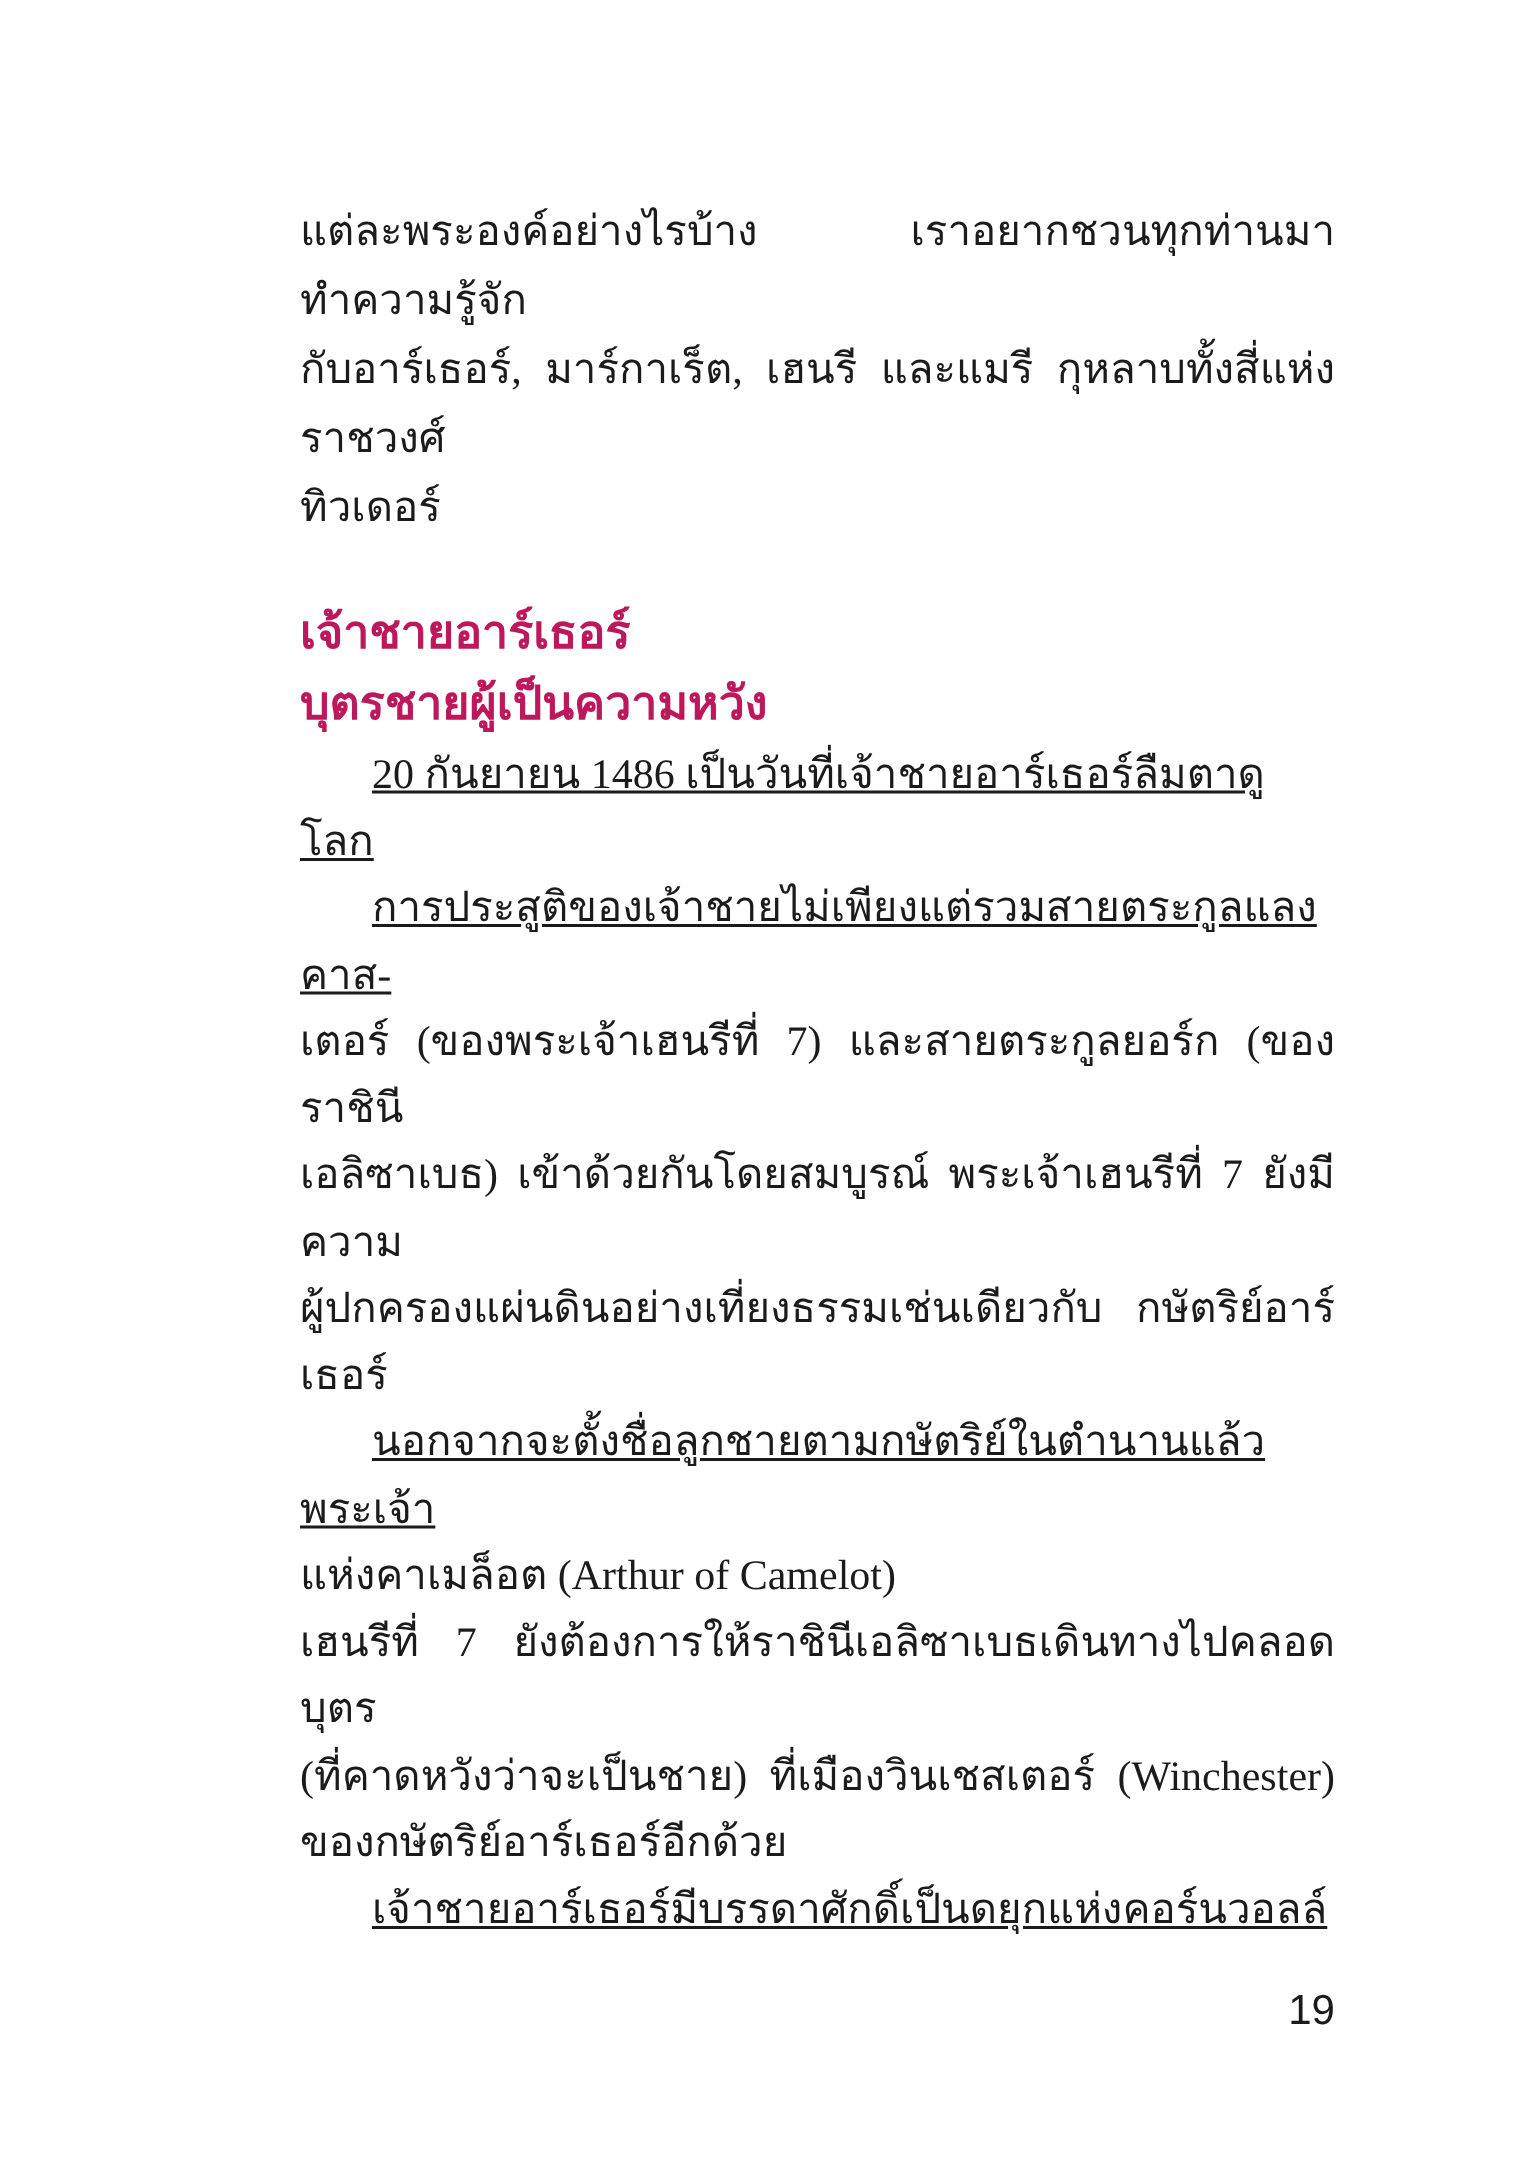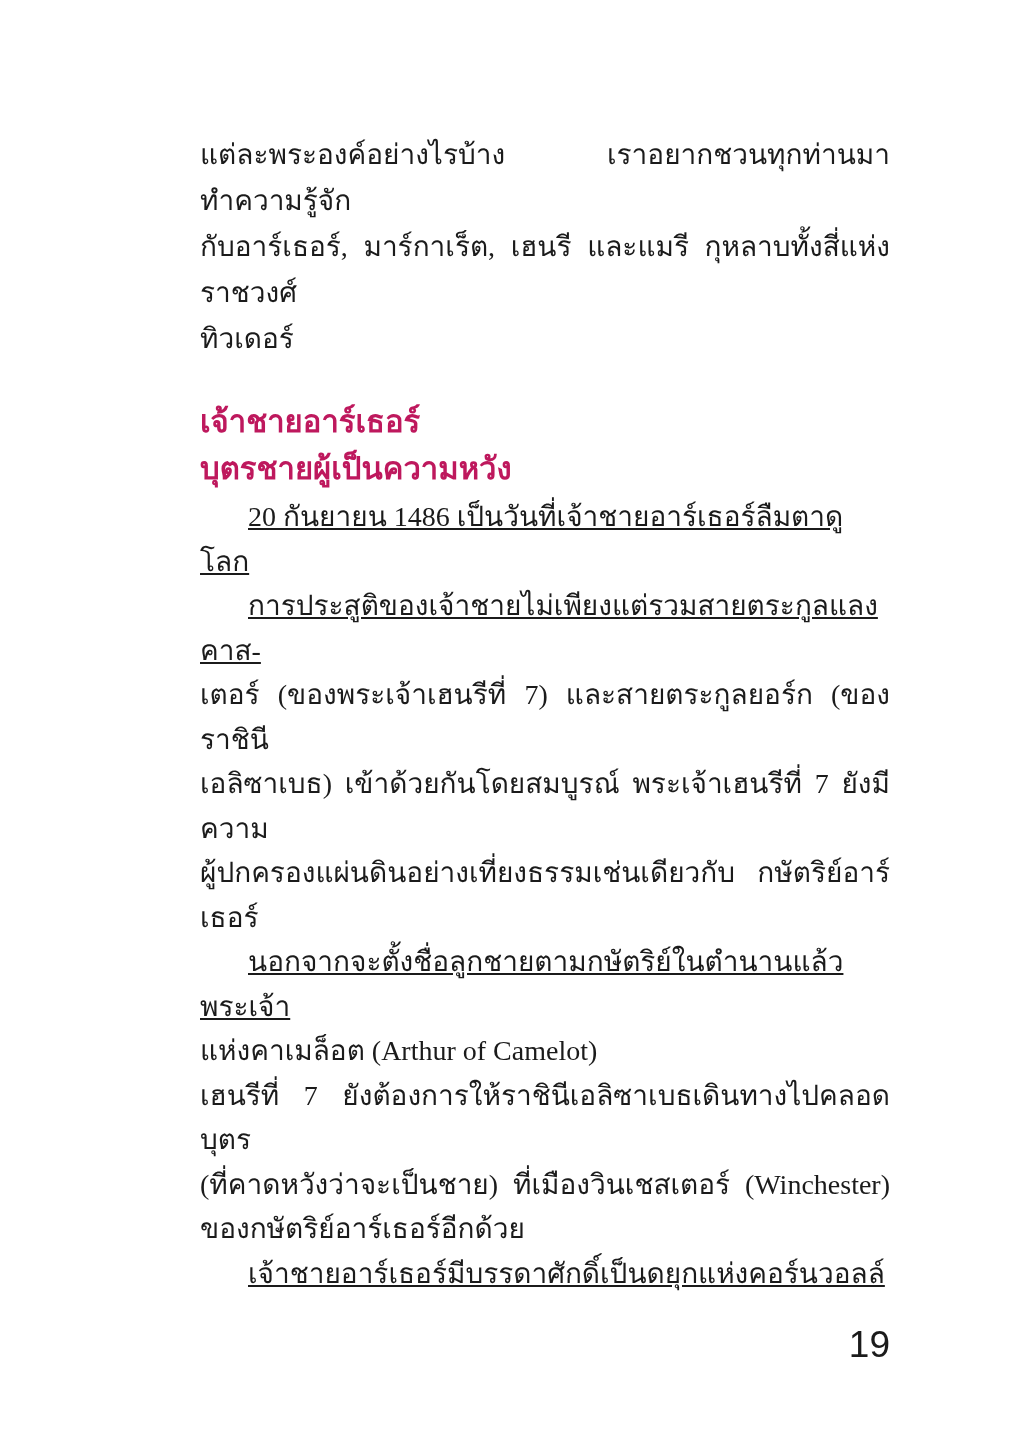--- a/index.html
+++ b/index.html
@@ -56,21 +56,21 @@
   .body-text .line {
     line-height: 44.5px;
   }
   .page-number {
     position: absolute;
     left: 200px;
     top: 1324px;
     width: 690px;
     text-align: right;
     font-family: "Liberation Sans", "DejaVu Sans", sans-serif;
-    font-size: 37px;
+    font-size: 28px;
     color: #1b1b1b;
   }
 </style>
 </head>
 <body>
 
 <div class="page">
   <div class="text-block">
 
     <div class="intro">

